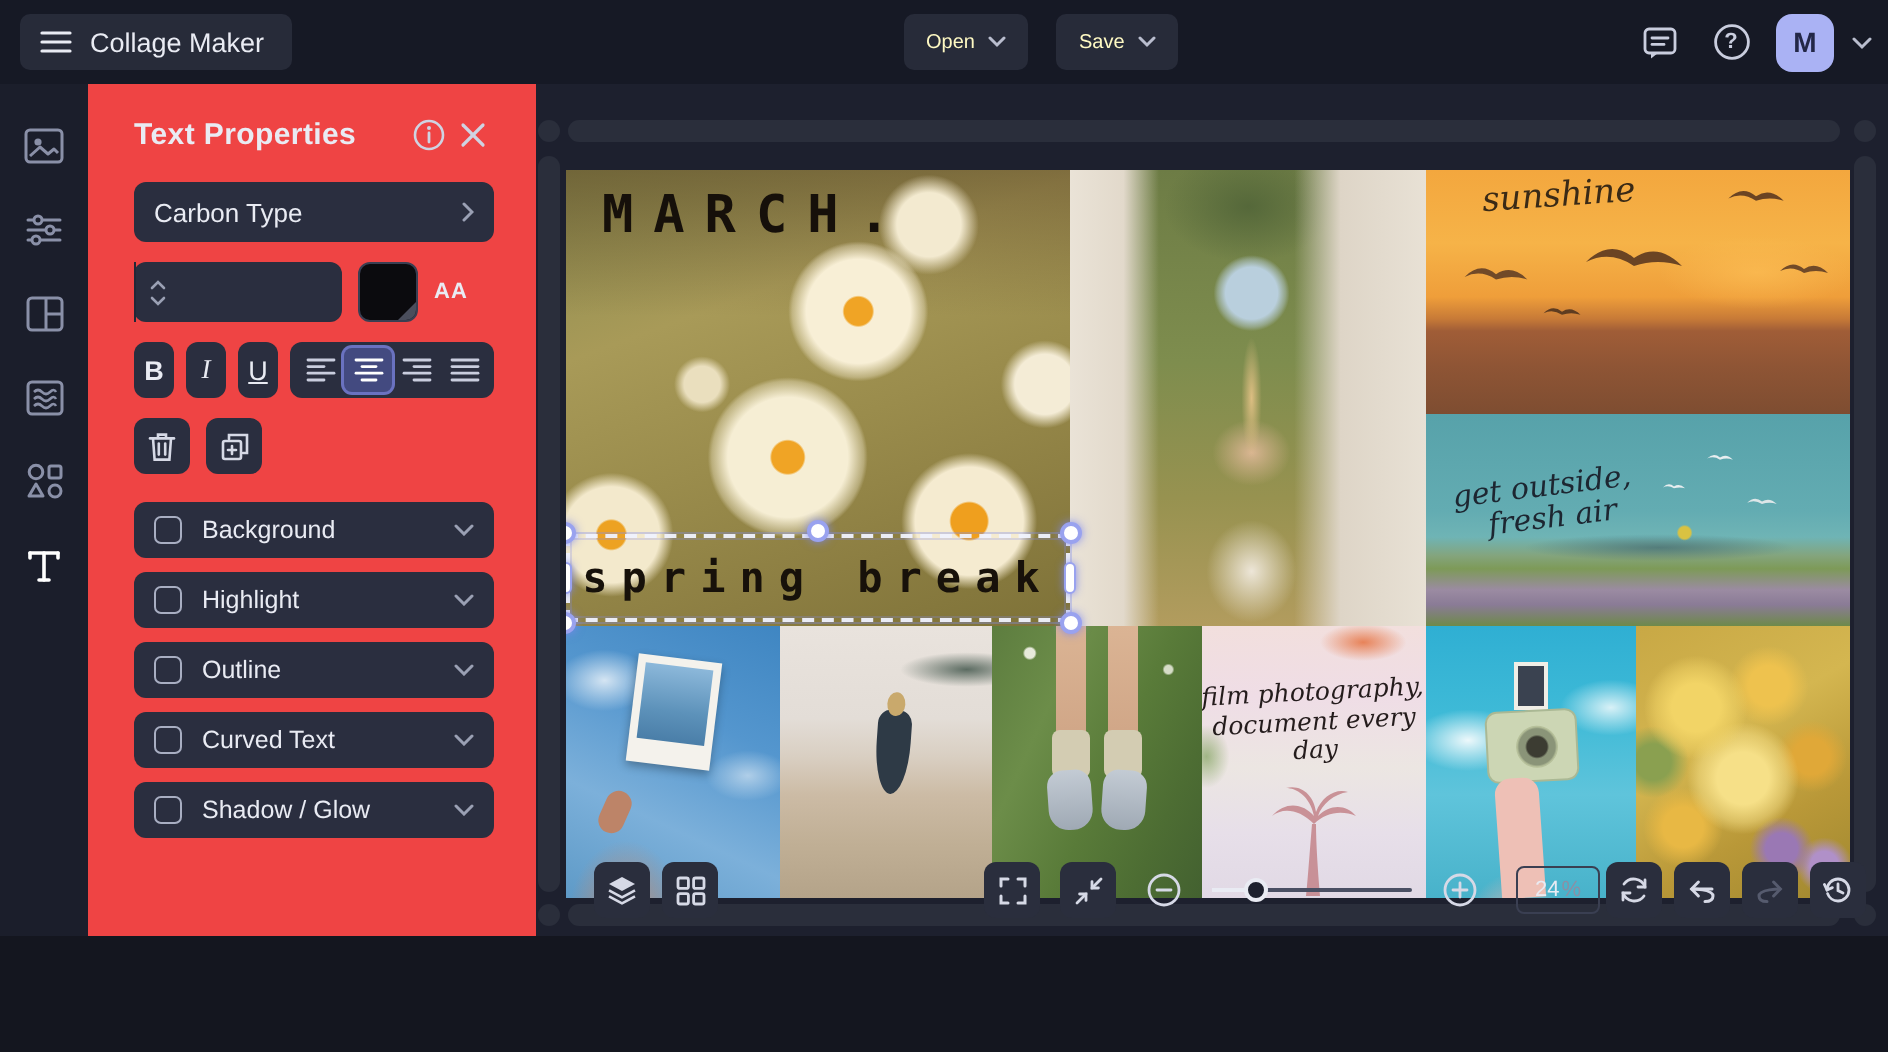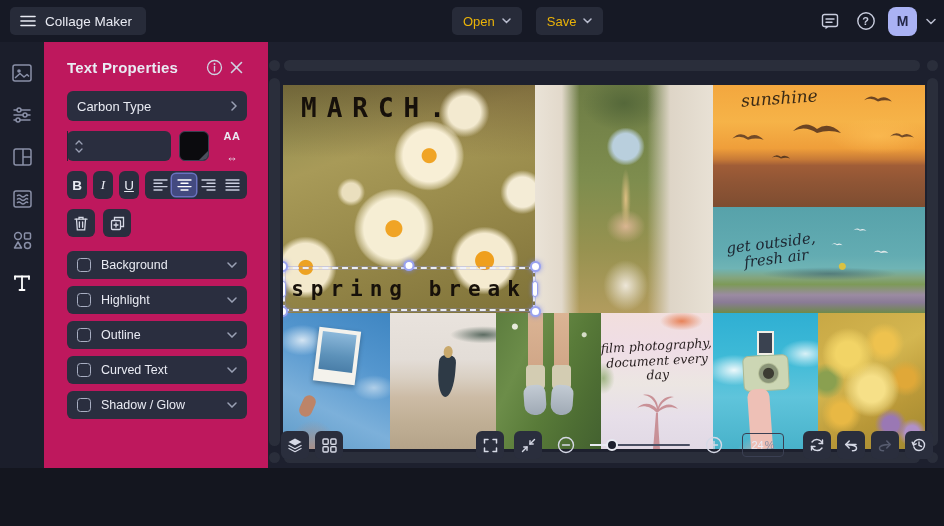--- a/index.html
+++ b/index.html
@@ -6,51 +6,51 @@
   html,body { width:944px; height:526px; overflow:hidden; background:#14161f;
     font-family:"Liberation Sans", sans-serif; -webkit-font-smoothing:antialiased; }
   .app { width:944px; height:468px; display:flex; flex-direction:column; }
 
   
   .topbar { height:42px; background:#161925; display:flex; align-items:center; position:relative; flex:0 0 42px; }
   .title-btn { margin-left:10px; height:28px; background:#272b39; border-radius:5px; display:flex;
     align-items:center; gap:9px; padding:0 14px 0 10px; color:#e9ebf3; font-size:13.5px; cursor:pointer; }
   .tb-center { position:absolute; left:452px; display:flex; gap:14px; }
   .tb-btn { height:28px; background:#272b39; border-radius:5px; display:flex; align-items:center; gap:7px;
-    padding:0 11px; color:#eab308; font-size:13px; cursor:pointer; }
+    padding:0 11px; color:#fef9c3; font-size:10px; cursor:pointer; }
   .tb-right { position:absolute; right:8px; display:flex; align-items:center; gap:9px; }
   .icon-btn { width:27px; height:27px; display:flex; align-items:center; justify-content:center; color:#c9cdde; cursor:pointer; }
   .avatar { width:29px; height:29px; border-radius:8px; background:#aab2f4; color:#232747; font-weight:bold;
     font-size:14px; display:flex; align-items:center; justify-content:center; cursor:pointer; }
 
   
   .body-row { flex:1; display:flex; min-height:0; }
 
   
   .rail { width:44px; background:#1b1e2b; display:flex; flex-direction:column; align-items:center; padding-top:14px; gap:9px; }
   .rail-item { width:36px; height:33px; display:flex; align-items:center; justify-content:center; color:#8a90a8; cursor:pointer; }
   .rail-item.active { color:#ffffff; }
 
   
-  .panel { width:224px; background:#be185d; padding:14px 21px 0 23px; color:#e9ebf3; }
+  .panel { width:224px; background:#ef4444; padding:14px 21px 0 23px; color:#e9ebf3; }
   .panel-head { display:flex; align-items:center; margin-bottom:13px; }
   .panel-title { font-size:15px; font-weight:bold; letter-spacing:.2px; flex:1; }
   .panel-head .icon-btn { width:22px; height:22px; color:#cfd3e2; }
   .ctl { background:#2a2e3f; border-radius:6px; }
   .selector { height:30px; display:flex; align-items:center; padding:0 10px; font-size:13px; cursor:pointer; margin-bottom:10px; }
   .selector .lbl { flex:1; }
   .row2 { display:flex; gap:8px; margin-bottom:10px; }
   .size-ctl { flex:1; height:30px; display:flex; align-items:stretch; cursor:text; }
   .size-val { flex:1; display:flex; align-items:center; justify-content:flex-end; padding-right:4px; font-size:13px; }
   .size-unit { color:#8a90a5; font-size:11px; margin-left:1px; }
   .stepper { width:22px; border-left:1px solid #232737; display:flex; flex-direction:column; align-items:center; justify-content:center; gap:3px; color:#9aa0b4; cursor:pointer; }
   .swatch { width:30px; height:30px; border-radius:6px; background:#0b0b0e; border:1px solid #3a3f52; position:relative; cursor:pointer; overflow:hidden; }
   .swatch::after { content:""; position:absolute; right:0; bottom:0; border-style:solid; border-width:0 0 9px 9px;
     border-color:transparent transparent #4a4e5c transparent; }
-  .ls-btn { width:30px; height:30px; display:flex; flex-direction:column; align-items:center; justify-content:space-between; cursor:pointer;gap:16px; }
+  .ls-btn { width:30px; height:30px; display:flex; flex-direction:row; align-items:center; justify-content:space-between; cursor:pointer;gap:16px; }
   .ls-btn .aa { font-size:11px; font-weight:bold; line-height:10px; letter-spacing:.5px; }
   .row3 { display:flex; gap:6px; margin-bottom:10px; align-items:center; }
   .fmt-btn { width:28px; height:28px; display:flex; align-items:center; justify-content:center; cursor:pointer; font-size:13.5px; }
   .fmt-b { font-weight:bold; }
   .fmt-i { font-style:italic; font-family:"Liberation Serif", serif; }
   .fmt-u { text-decoration:underline; }
   .align-group { flex:1; height:28px; display:flex; align-items:center; justify-content:space-between; padding:0 3px; background:#2a2e3f; border-radius:6px; }
   .align-cell { width:24px; height:22px; display:flex; align-items:center; justify-content:center; color:#c9cdde; border-radius:4px; cursor:pointer; }
   .align-cell.active { background:#434a80; box-shadow:0 0 0 1.5px #6a72c0; color:#fff; }
   .row4 { display:flex; gap:8px; margin-bottom:14px; }
@@ -199,21 +199,21 @@
   .handle { position:absolute; width:11px; height:11px; border-radius:50%; background:#fff;
     border:2px solid #99a2ef; box-shadow:0 0 5px rgba(125,135,240,.9); }
   .h-tl { left:-8px; top:-8px; } .h-tr { right:-8px; top:-8px; }
   .h-bl { left:-8px; bottom:-8px; } .h-br { right:-8px; bottom:-8px; }
   .h-tc { left:50%; top:-9px; transform:translateX(-50%); }
   .pill { position:absolute; width:6px; height:16px; border-radius:3px; background:#fff;
     border:1.5px solid #99a2ef; box-shadow:0 0 4px rgba(125,135,240,.9); top:50%; }
   .p-l { left:-5px; transform:translateY(-50%); } .p-r { right:-5px; transform:translateY(-50%); }
 
   
-  .bottombar { position:absolute; left:0; right:0; bottom:0; height:46px; display:flex; align-items:center; }
+  .bottombar { position:absolute; left:16px; right:0; bottom:0; height:46px; display:flex; align-items:center; }
   .bb-btn { width:28px; height:28px; background:#2a2e3d; border-radius:6px; display:flex; align-items:center;
     justify-content:center; color:#d6d9e6; cursor:pointer; }
   .bb-left { position:absolute; left:13px; display:flex; gap:6px; }
   .bb-center { position:absolute; left:208px; display:flex; align-items:center; gap:10px; }
   .bb-right { position:absolute; right:11px; display:flex; gap:6px; align-items:center; }
   .bb-plain { background:none; }
   .slider { display:flex; align-items:center; cursor:pointer; }
   .sl-track { width:100px; height:2px; background:#4a4f63; border-radius:1px; position:relative; }
   .sl-fill { position:absolute; left:0; top:0; height:2px; width:22px; background:#e9ebf3; }
   .sl-knob { position:absolute; left:22px; top:50%; transform:translate(-50%,-50%); width:12px; height:12px;

